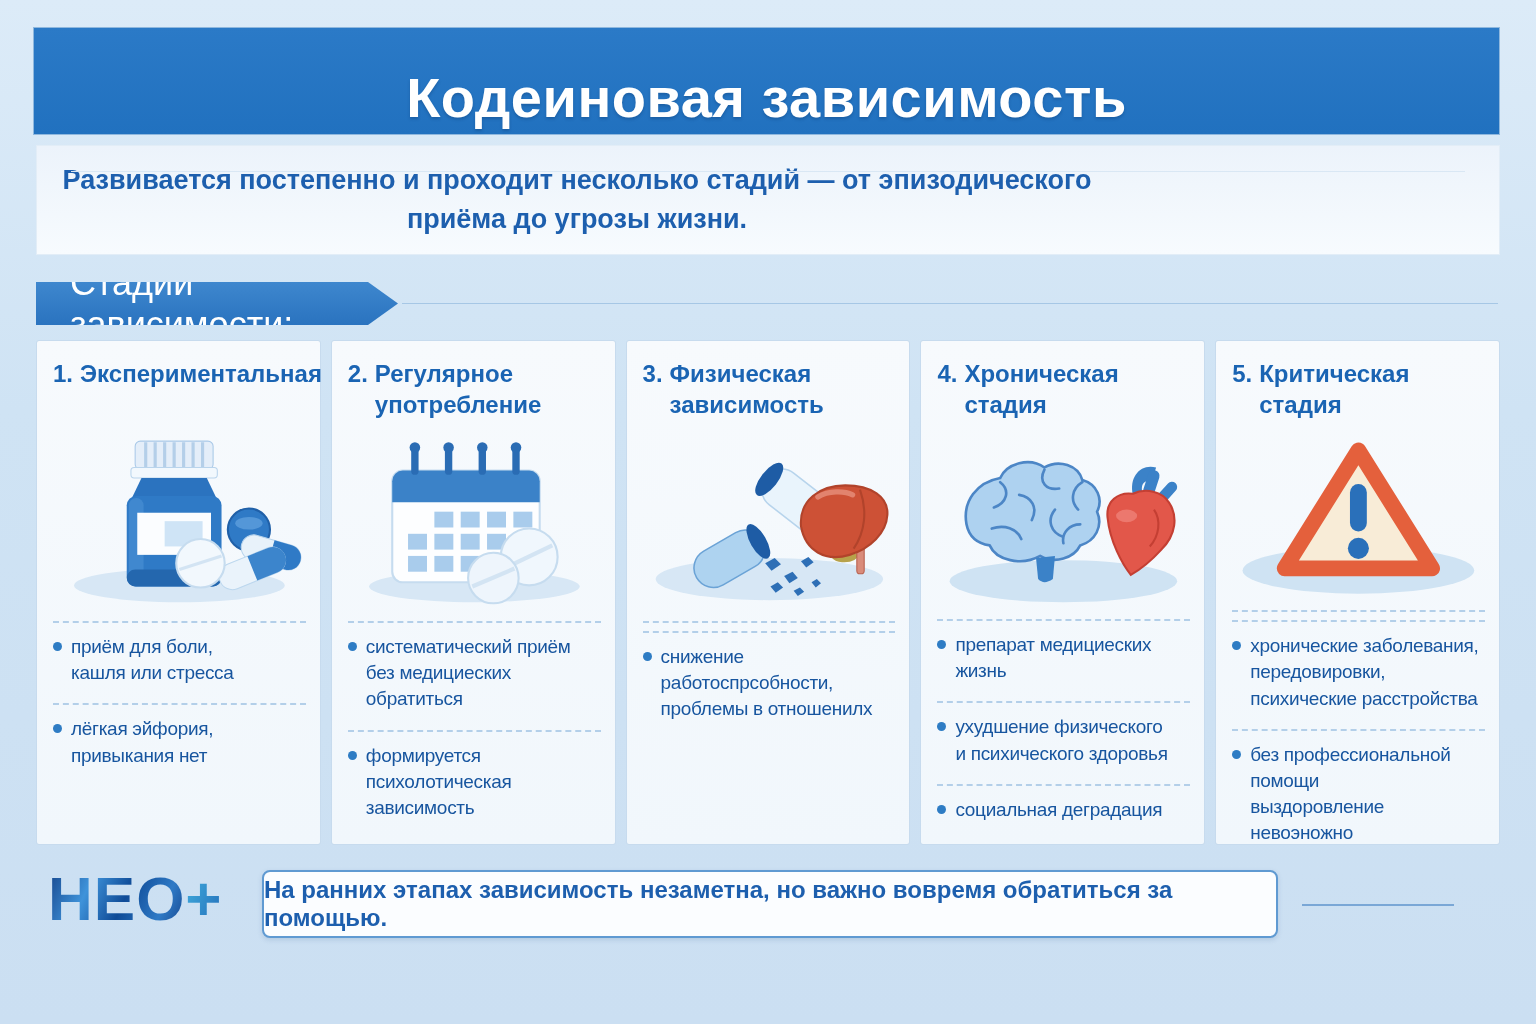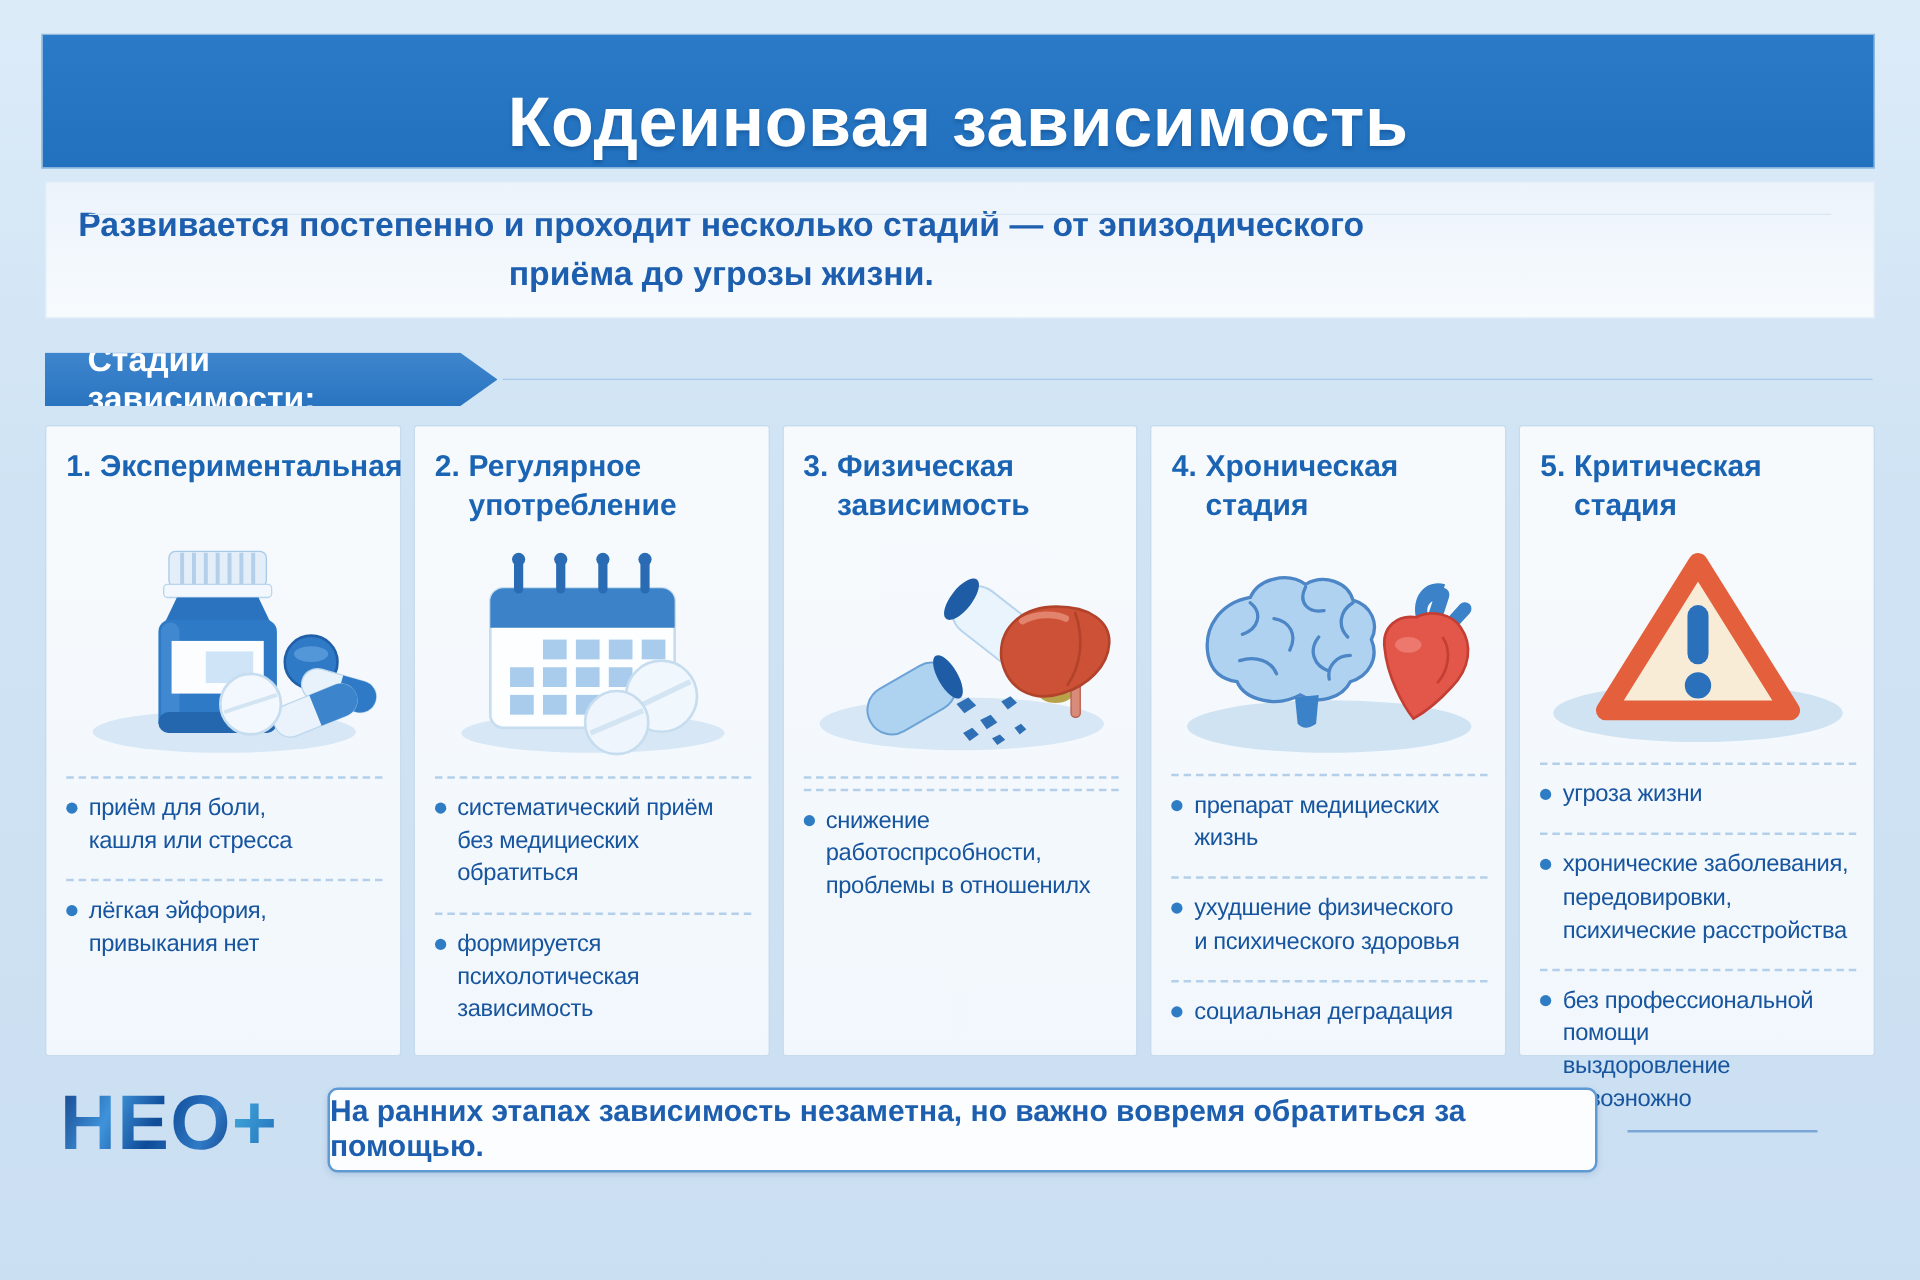--- a/index.html
+++ b/index.html
@@ -39,21 +39,21 @@
     font-size: 27px; line-height: 1.45; font-weight: 600;
   }
 
   
   .banner {
     position: absolute; left: 36px; top: 282px; height: 43px; width: 362px;
     background: linear-gradient(180deg, #3e87ce 0%, #2a73bf 100%);
     clip-path: polygon(0 0, calc(100% - 30px) 0, 100% 50%, calc(100% - 30px) 100%, 0 100%);
     display: flex; align-items: center; padding: 0 46px 0 34px;
   }
-  .banner-label { color: #fff; font-size: 27px; font-weight: 700; }
+  .banner-label { color: #fff; font-size: 36px; font-weight: 400; }
   .banner-line {
     position: absolute; left: 402px; right: 38px; top: 303px; height: 1px; background: #a6c7e5;
   }
 
   
   .cards {
     position: absolute; left: 36px; top: 340px; width: 1464px; height: 505px;
     display: flex; gap: 10px;
   }
   .card {
@@ -312,24 +312,20 @@
     <div class="illus">
           <svg viewBox="0 0 240 170">
       <ellipse cx="120" cy="140" rx="110" ry="22" fill="#cfe3f3"></ellipse>
       <path d="M120 26 L190 138 L50 138 Z" fill="#f8ecd7" stroke="#e4603c" stroke-width="15" stroke-linejoin="round"></path>
       <rect x="112" y="58" width="16" height="45" rx="8" fill="#2a70ba"></rect>
       <circle cx="120" cy="119" r="10" fill="#2a70ba"></circle>
     </svg>
         </div>
     <div>
           <div class="divider"></div>
-          <div class="bullet">
-            <span class="dot"></span>
-            <span class="btext">угроза жизни</span>
-          </div>
           <div class="divider"></div>
           <div class="bullet">
             <span class="dot"></span>
             <span class="btext">хронические заболевания,
 передовировки,
 психические расстройства</span>
           </div>
           <div class="divider"></div>
           <div class="bullet">
             <span class="dot"></span>

